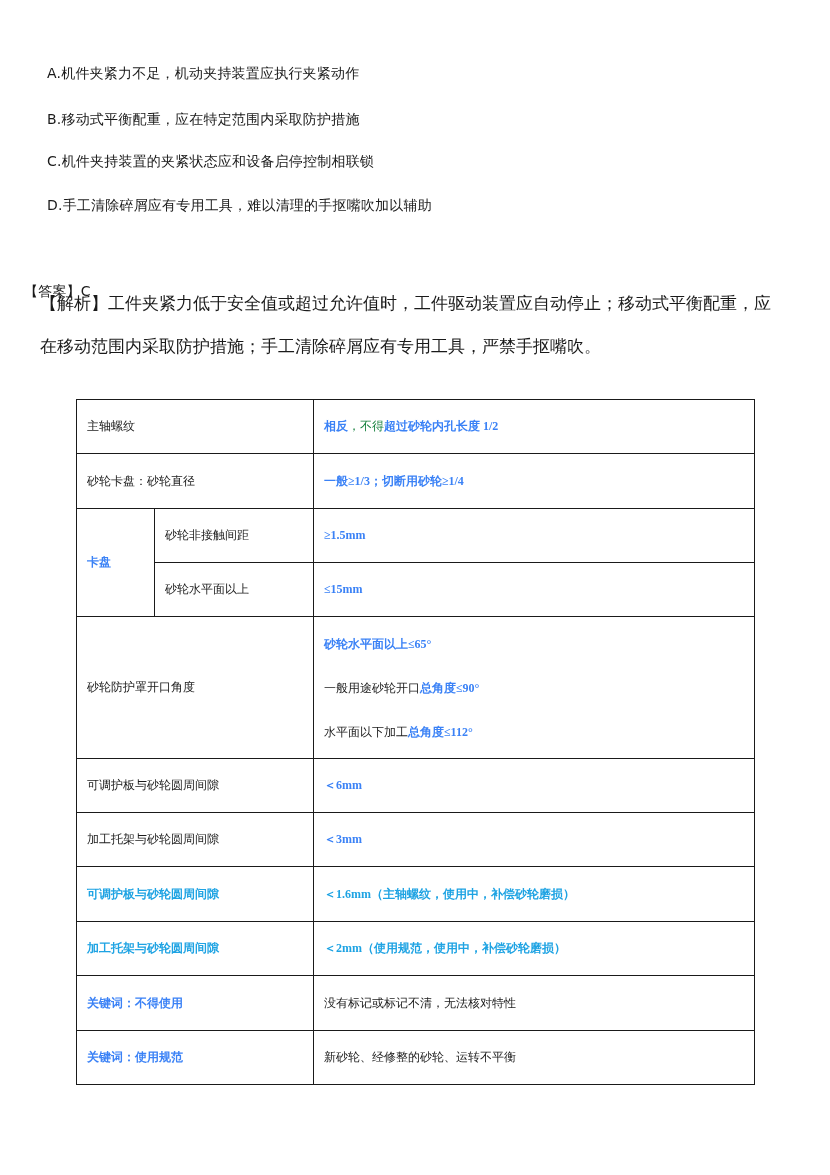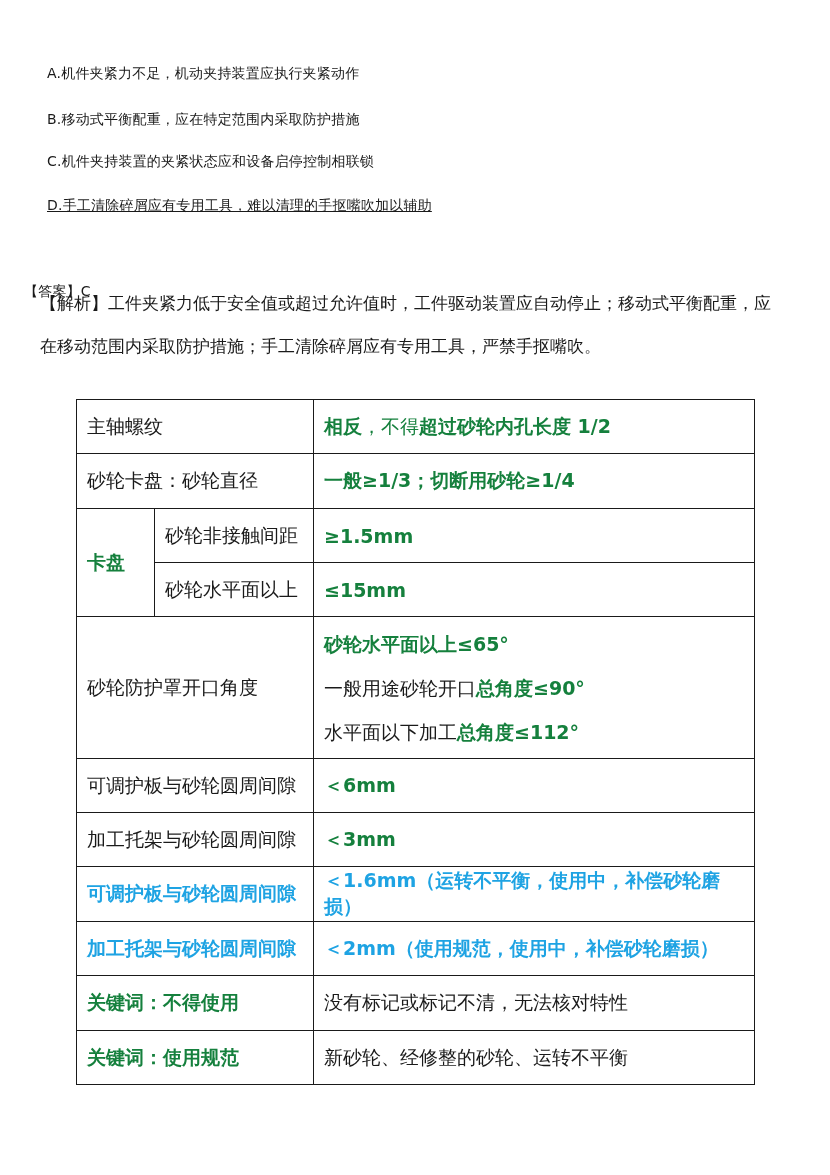--- a/index.html
+++ b/index.html
@@ -1,33 +1,33 @@
 <!DOCTYPE html>
 <html><head>
 <meta charset="utf-8">
 <style>
   html, body { margin:0; padding:0; background:#ffffff; }
   body { width:830px; height:1175px; position:relative; overflow:hidden;
          font-family:"DejaVu Sans","Liberation Sans",sans-serif; color:#1a1a1a; }
   .para { position:absolute; left:47px; font-size:14px; line-height:22px; white-space:nowrap; letter-spacing:0.2px; }
   .analysis { position:absolute; left:47px; top:282px; width:740px; font-size:17px; line-height:43px; }
-  table.spec { position:absolute; left:76px; top:399px; width:678px; border-collapse:collapse; table-layout:fixed; font-size:19px; }
+  table.spec { position:absolute; left:76px; top:399px; width:678px; border-collapse:collapse; table-layout:fixed; font-size:12px;font-family:Liberation Serif, serif; }
   table.spec td { border:1.5px solid #1a1a1a; padding:0 10px; vertical-align:middle; }
-  .red { color:#15803d; font-weight:bold; }
+  .red { color:#3b82f6; font-weight:bold; }
   .blue { color:#1ea3e3; font-weight:bold; }
   .black { color:#15803d; font-weight:normal; }
   .line { display:block; line-height:44px; }
 </style>
 </head>
 <body>
 
 <div class="para" style="top:62px;">A.机件夹紧力不足，机动夹持装置应执行夹紧动作</div>
 <div class="para" style="top:108px;">B.移动式平衡配重，应在特定范围内采取防护措施</div>
 <div class="para" style="top:150px;">C.机件夹持装置的夹紧状态应和设备启停控制相联锁</div>
-<div class="para" style="top:194px;text-decoration:underline;">D.手工清除碎屑应有专用工具，难以清理的手抠嘴吹加以辅助</div>
+<div class="para" style="top:194px;">D.手工清除碎屑应有专用工具，难以清理的手抠嘴吹加以辅助</div>
 <div class="para" style="top:238px; left:24px;margin-top:42px;">【答案】C</div>
 <div class="analysis" style="left:40px;">【解析】工件夹紧力低于安全值或超过允许值时，工件驱动装置应自动停止；移动式平衡配重，应在移动范围内采取防护措施；手工清除碎屑应有专用工具，严禁手抠嘴吹。</div>
 
 <table class="spec">
   <colgroup>
       <col style="width:78px">
       <col style="width:159px">
       <col style="width:441px">
     </colgroup>
   <tbody>
@@ -59,21 +59,21 @@
   <tr style="height:54px">
     <td colspan="2">可调护板与砂轮圆周间隙</td>
     <td class="red">＜6mm</td>
   </tr>
   <tr style="height:54px">
     <td colspan="2">加工托架与砂轮圆周间隙</td>
     <td class="red">＜3mm</td>
   </tr>
   <tr style="height:55px">
     <td colspan="2" class="blue">可调护板与砂轮圆周间隙</td>
-    <td class="blue">＜1.6mm（运转不平衡，使用中，补偿砂轮磨损）</td>
+    <td class="blue">＜1.6mm（主轴螺纹，使用中，补偿砂轮磨损）</td>
   </tr>
   <tr style="height:54px">
     <td colspan="2" class="blue">加工托架与砂轮圆周间隙</td>
     <td class="blue">＜2mm（使用规范，使用中，补偿砂轮磨损）</td>
   </tr>
   <tr style="height:55px">
     <td colspan="2" class="red">关键词：不得使用</td>
     <td>没有标记或标记不清，无法核对特性</td>
   </tr>
   <tr style="height:54px">

